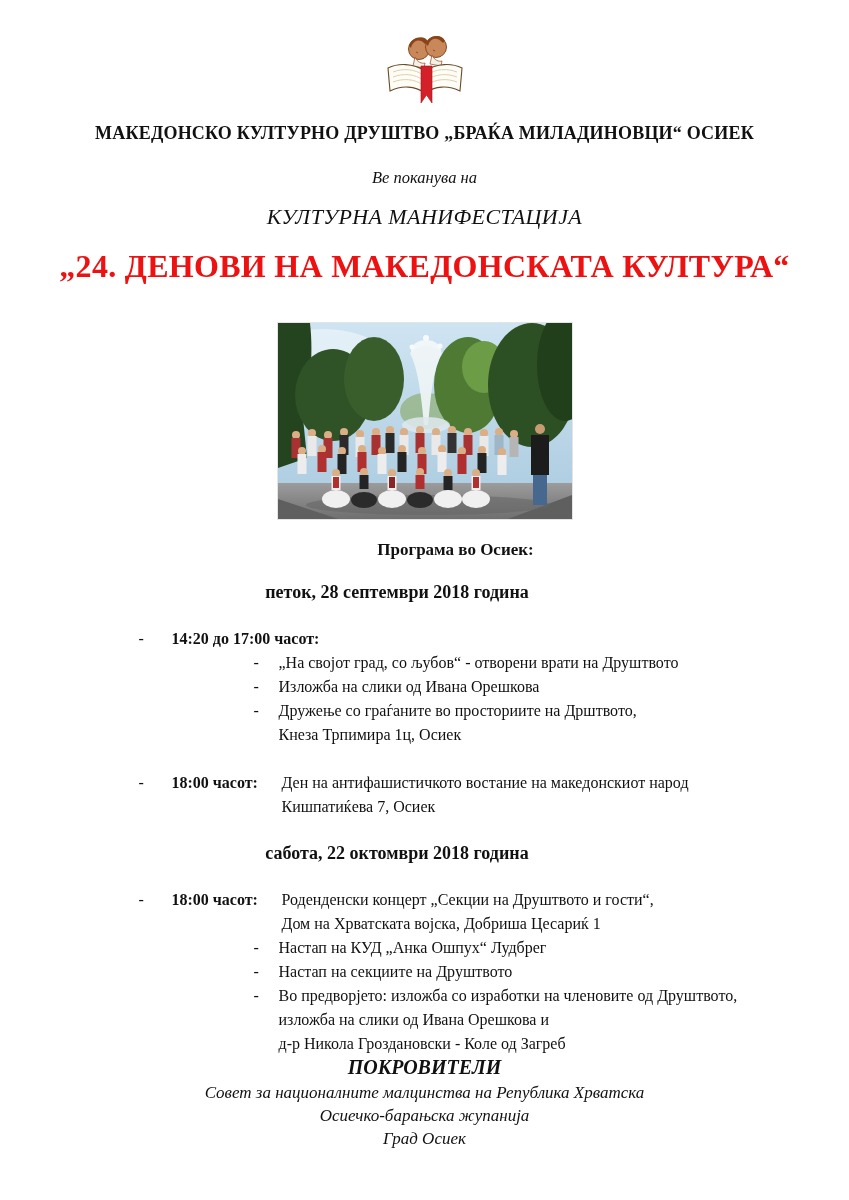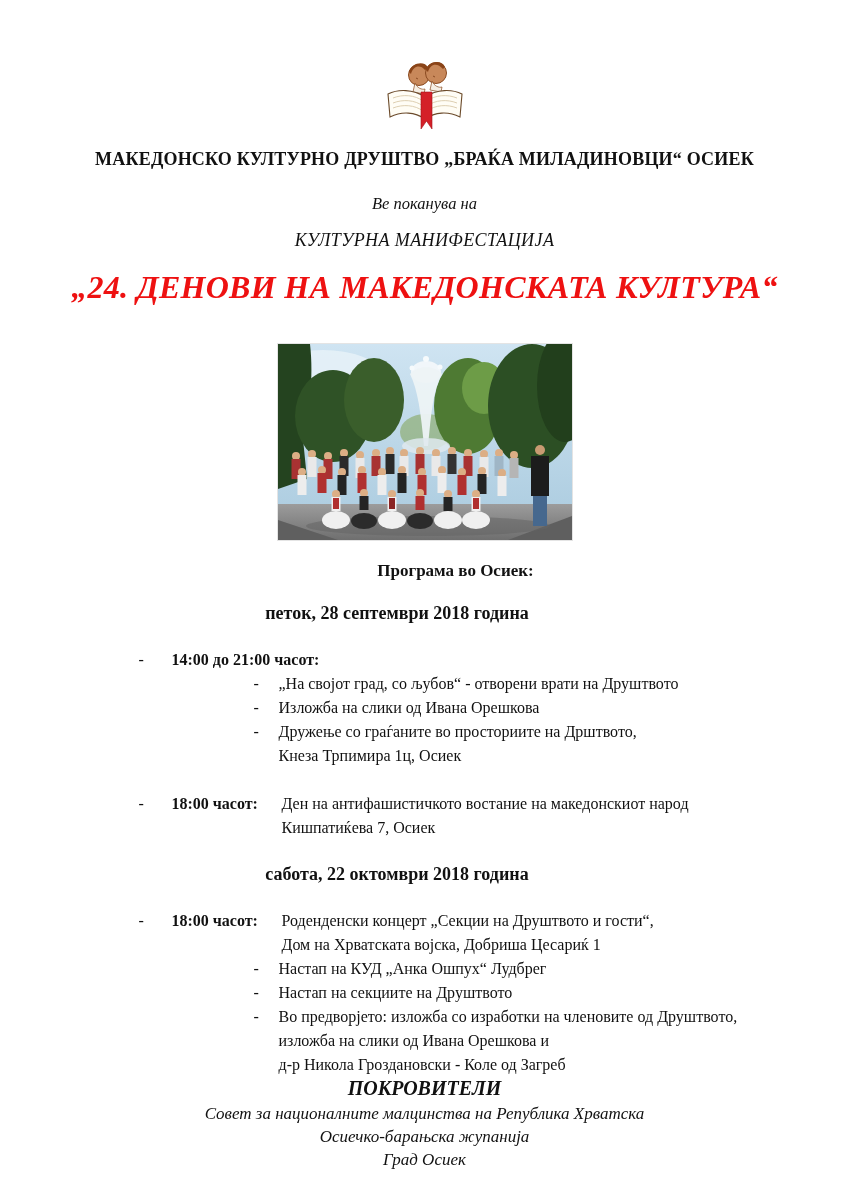--- a/index.html
+++ b/index.html
@@ -1,29 +1,29 @@
 <!DOCTYPE html>
 <html><head>
 <meta charset="utf-8">
 <style>
   html,body{margin:0;padding:0;background:#ffffff;}
   .page{
     width:772px;height:1200px;margin:0 auto;background:#fff;
     font-family:"Liberation Serif","DejaVu Serif",serif;color:#111;
-    position:relative;overflow:hidden;padding-top:56px;box-sizing:border-box;
+    position:relative;overflow:hidden;padding-top:30px;box-sizing:border-box;
   }
   .logo{display:block;margin:0 auto;}
   .org-name{
     text-align:center;font-weight:bold;font-size:18px;margin-top:13px;
     letter-spacing:.2px;
   }
   .invite{text-align:center;font-style:italic;font-size:16.5px;margin-top:24px;}
-  .event-type{text-align:center;font-style:italic;font-size:18px;margin-top:16px;letter-spacing:.4px;}
+  .event-type{text-align:center;font-style:italic;font-size:22px;margin-top:16px;letter-spacing:.4px;}
   .event-title{
-    text-align:center;font-weight:bold;font-style:italic;font-size:32px;
+    text-align:center;font-weight:bold;font-size:32px;
     color:#ee1111;margin-top:16px;line-height:40px;letter-spacing:.3px;
   }
   .photo{display:block;margin:36px auto 0;border:1px solid #e4e4e4;}
   .program-heading{
     text-align:center;font-weight:bold;font-size:17px;margin-top:20px;margin-left:62px;
   }
   .date-heading{
     text-align:center;font-weight:bold;font-size:18px;margin-right:55px;margin-top:20px;
   }
   .body-txt{font-size:16px;line-height:24px;}
@@ -173,21 +173,21 @@
       <rect x="111" y="154" width="6" height="11" fill="#8a2525"></rect>
       <rect x="195" y="154" width="6" height="11" fill="#b03030"></rect>
     </g>
   </svg>
 
   <div class="program-heading">Програма во Осиек:</div>
 
   <div class="date-heading" style="margin-top:22px">петок, 28 септември 2018 година</div>
   <div class="time-row no-text body-txt">
     <span class="dash">-</span>
-    <span class="time-label">14:00 до 21:00 часот:</span>
+    <span class="time-label">14:20 до 17:00 часот:</span>
   </div>
   <div class="sub-item body-txt">
     <span class="dash">-</span>
     <span class="ml">„На својот град, со љубов“ - отворени врати на Друштвото</span>
   </div>
   <div class="sub-item body-txt">
     <span class="dash">-</span>
     <span class="ml">Изложба на слики од Ивана Орешкова</span>
   </div>
   <div class="sub-item body-txt">

